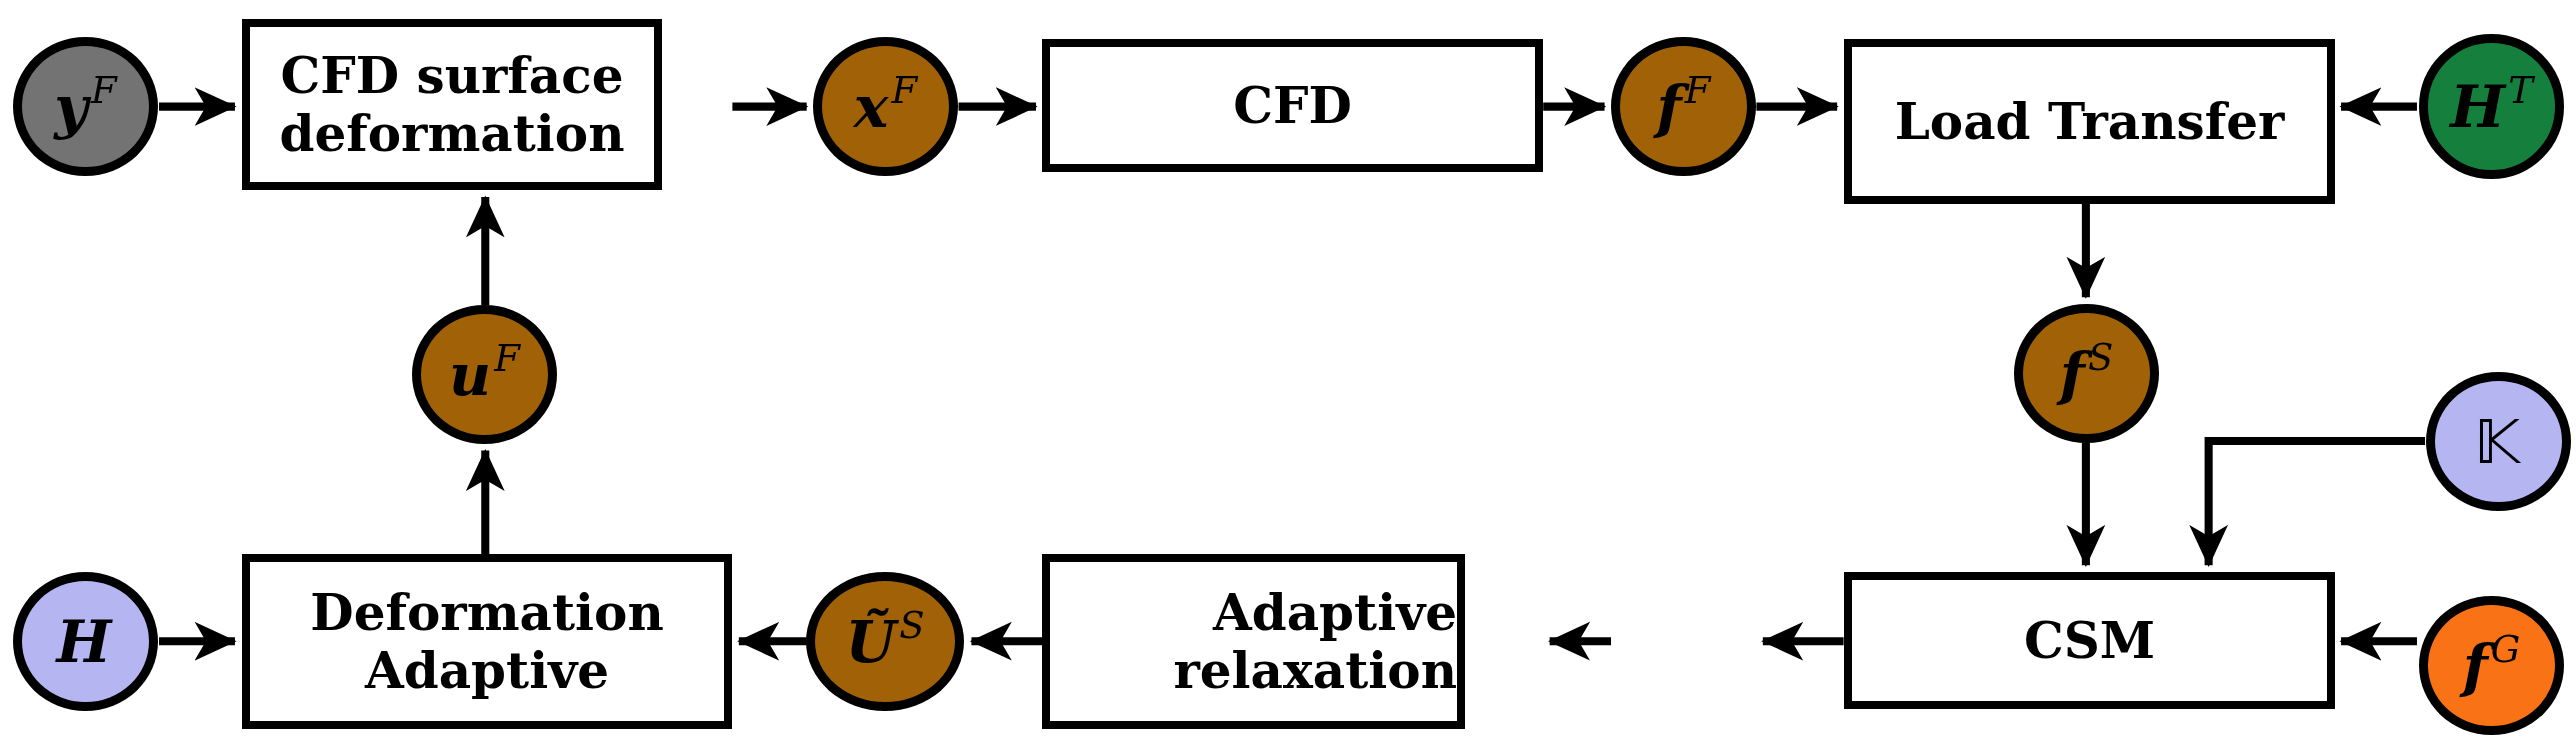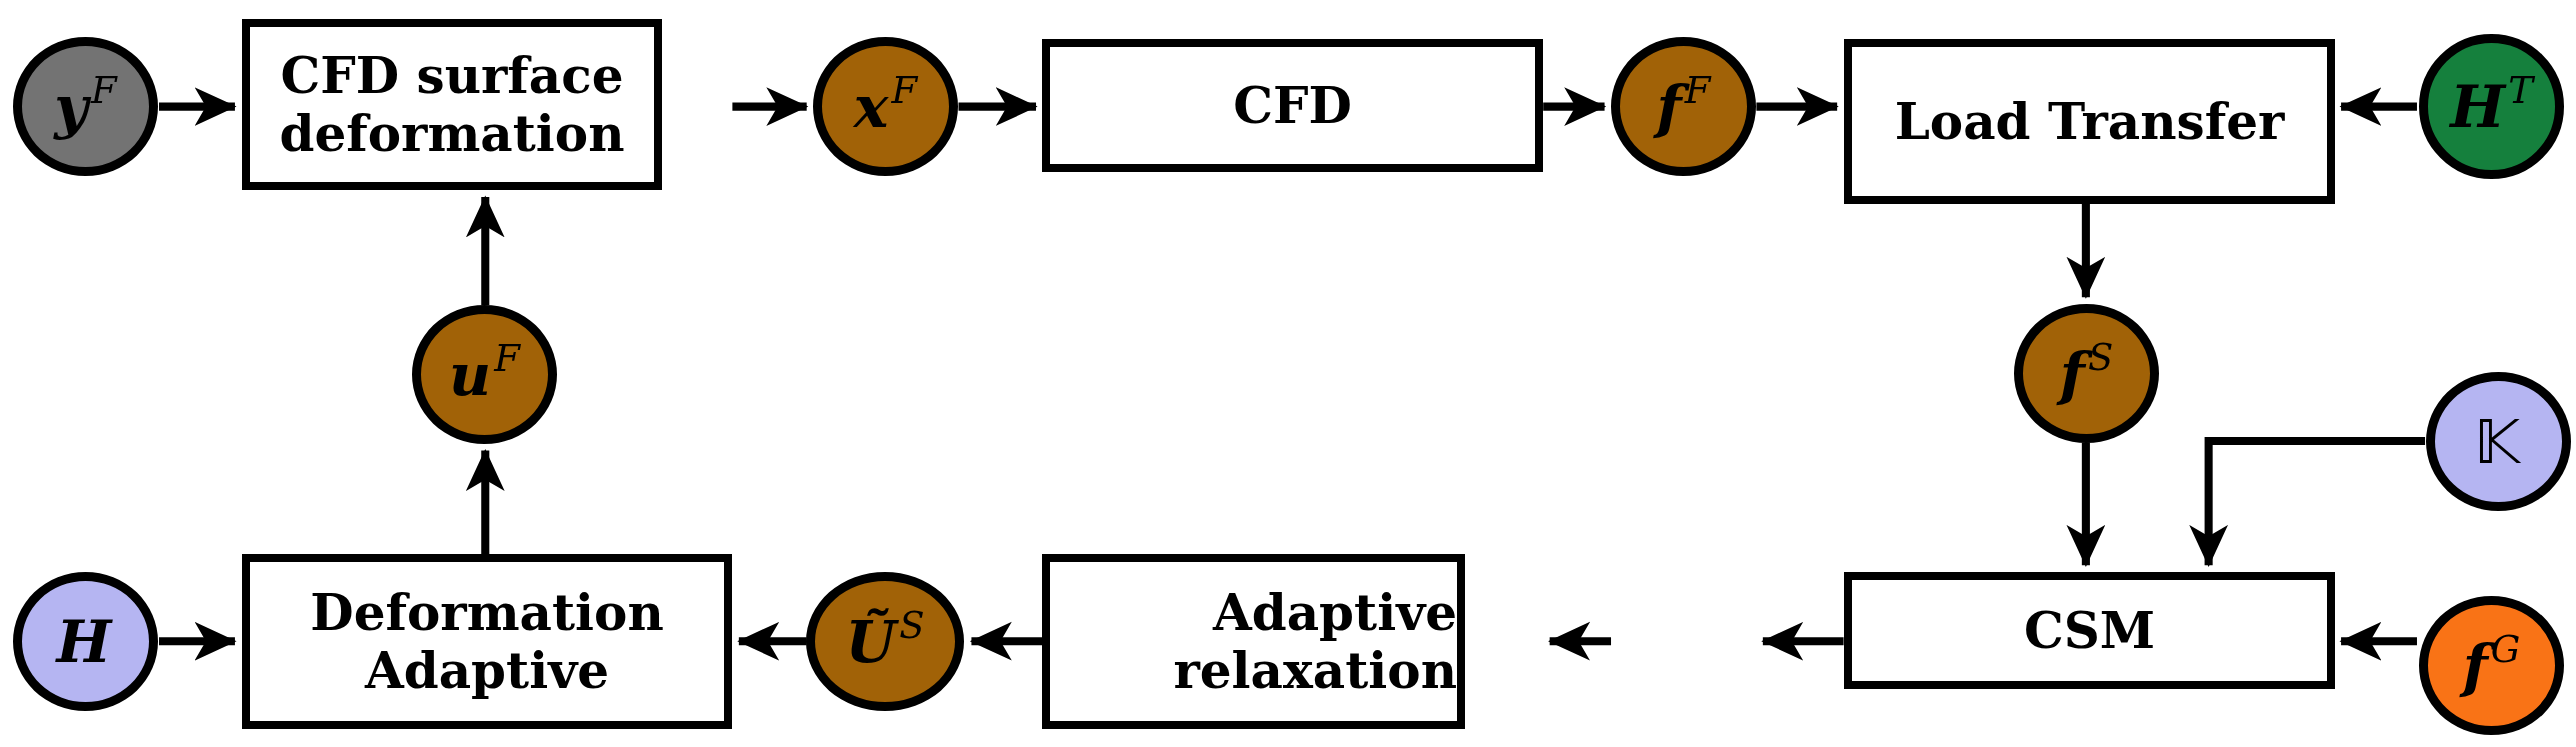--- a/index.html
+++ b/index.html
@@ -117,21 +117,21 @@
   <div class="box" style="left:1042px; top:39px; width:501px; height:133px;">
     <span class="line1">CFD</span>
 
   </div>
 
   <div class="box" style="left:1844px; top:39px; width:491px; height:165px;">
     <span class="line1">Load Transfer</span>
 
   </div>
 
-  <div class="box" style="left:1844px; top:572px; width:491px; height:117px;">
+  <div class="box" style="left:1844px; top:572px; width:491px; height:137px;">
     <span class="line1">CSM</span>
 
   </div>
 
   <div class="box" style="left:1042px; top:554px; width:423px; height:175px;align-items:flex-end;">
     <span class="line1">Adaptive</span>
     <span class="line2">relaxation</span>
   </div>
 
   <div class="box" style="left:242px; top:554px; width:490px; height:175px;">

